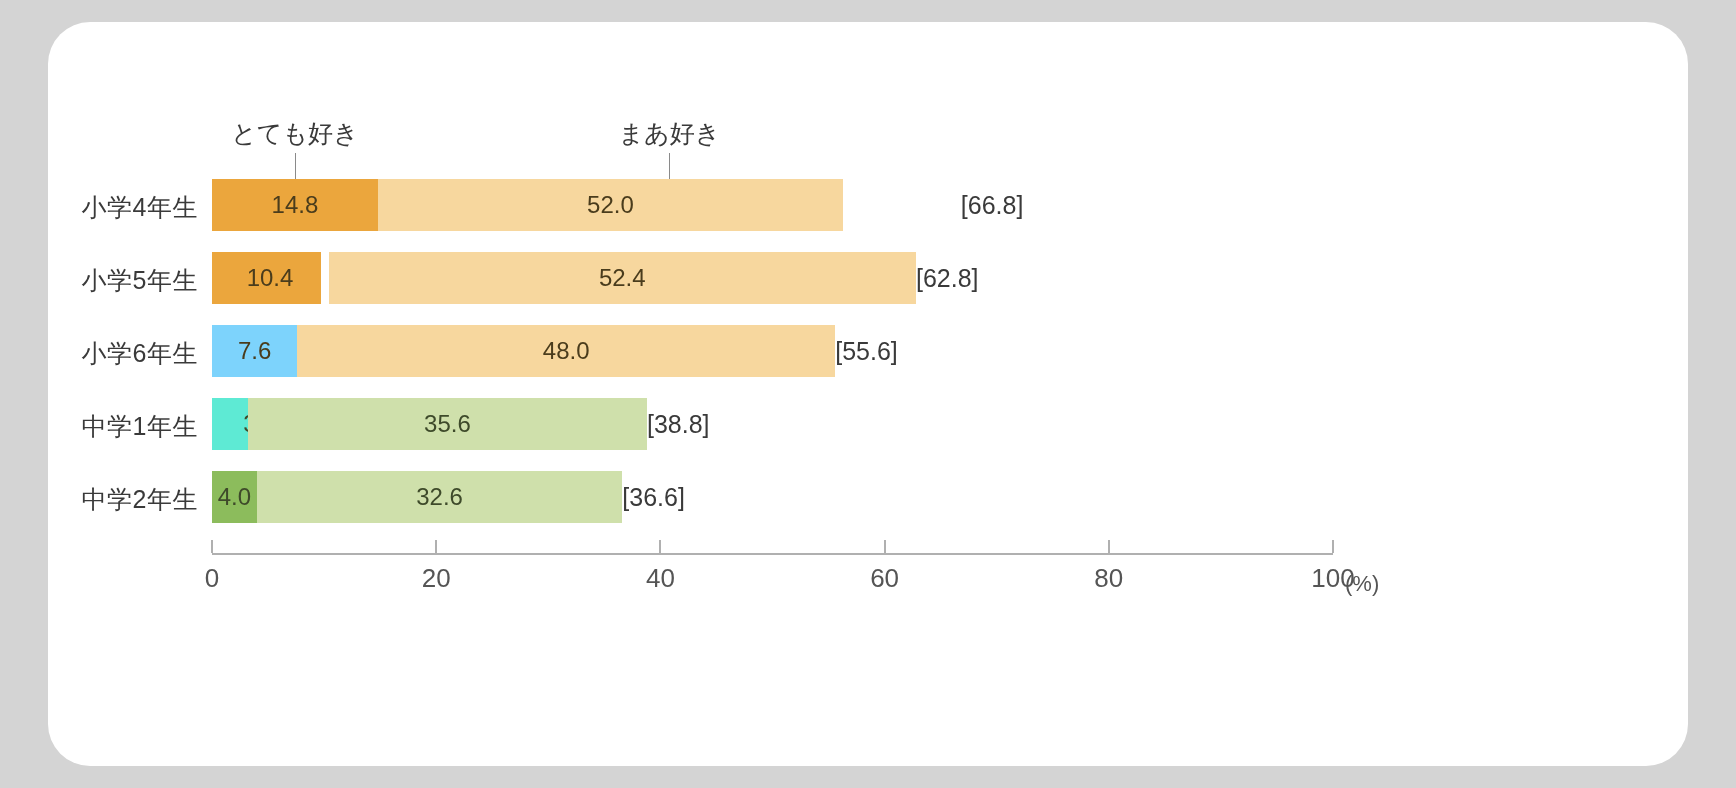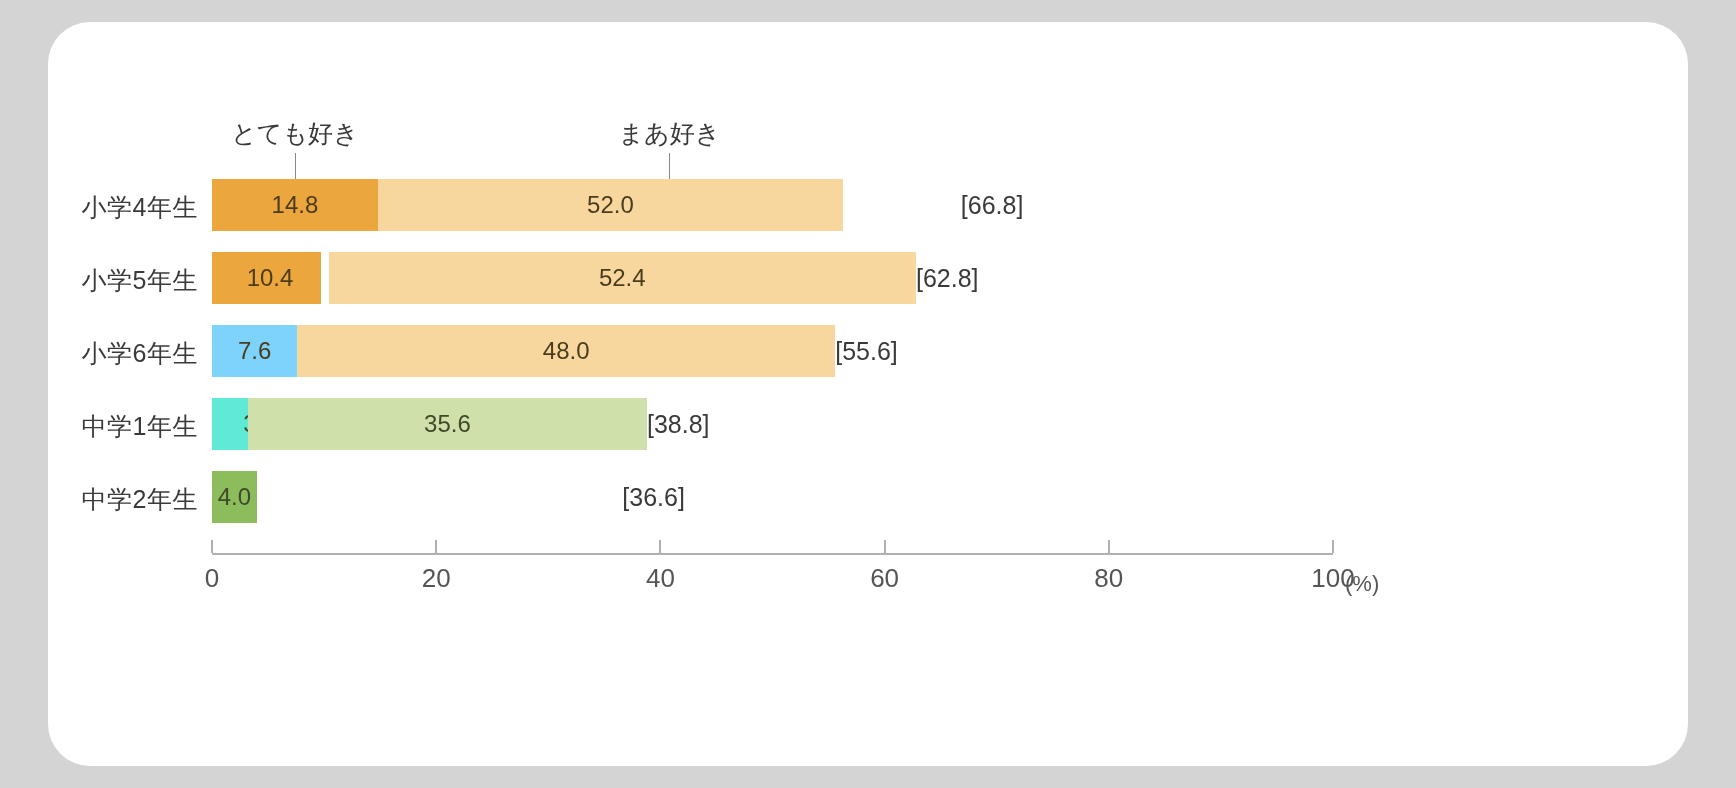--- a/index.html
+++ b/index.html
@@ -128,20 +128,21 @@
           <div class="seg" style="left: 249.196px; width: 538.08px; background: rgb(247, 215, 158);">48.0</div>
           <div class="total" style="left: 787.276px;">[55.6]</div>
         </div>
         <div class="row" style="top: 376px; left: 0px; width: 1640px;">
           <div class="seg green-txt" style="left: 164px; width: 35.872px; background: #5eead4; padding-left: 48px;">3.2</div>
           <div class="seg green-txt" style="left: 199.872px; width: 399.076px; background: rgb(207, 224, 171);">35.6</div>
           <div class="total" style="left: 598.948px;">[38.8]</div>
         </div>
         <div class="row" style="top: 449px; left: 0px; width: 1640px;">
           <div class="seg green-txt" style="left: 164px; width: 44.84px; background: rgb(140, 188, 92);">4.0</div>
+          <div class="seg green-txt" style="left: 208.84px; width: 365.446px; background: rgb(207, 224, 171);">32.6</div>
           <div class="total" style="left: 574.286px;">[36.6]</div>
         </div>
       </div>
     <div id="callouts">
         <div class="callout-label" style="left: 246.954px; top: 95px;">とても好き</div>
         <div class="callout-line" style="left: 246.954px; top: 131px; height: 26px;"></div>
         <div class="callout-label" style="left: 621.368px; top: 95px;">まあ好き</div>
         <div class="callout-line" style="left: 621.368px; top: 131px; height: 26px;"></div>
       </div>
 

